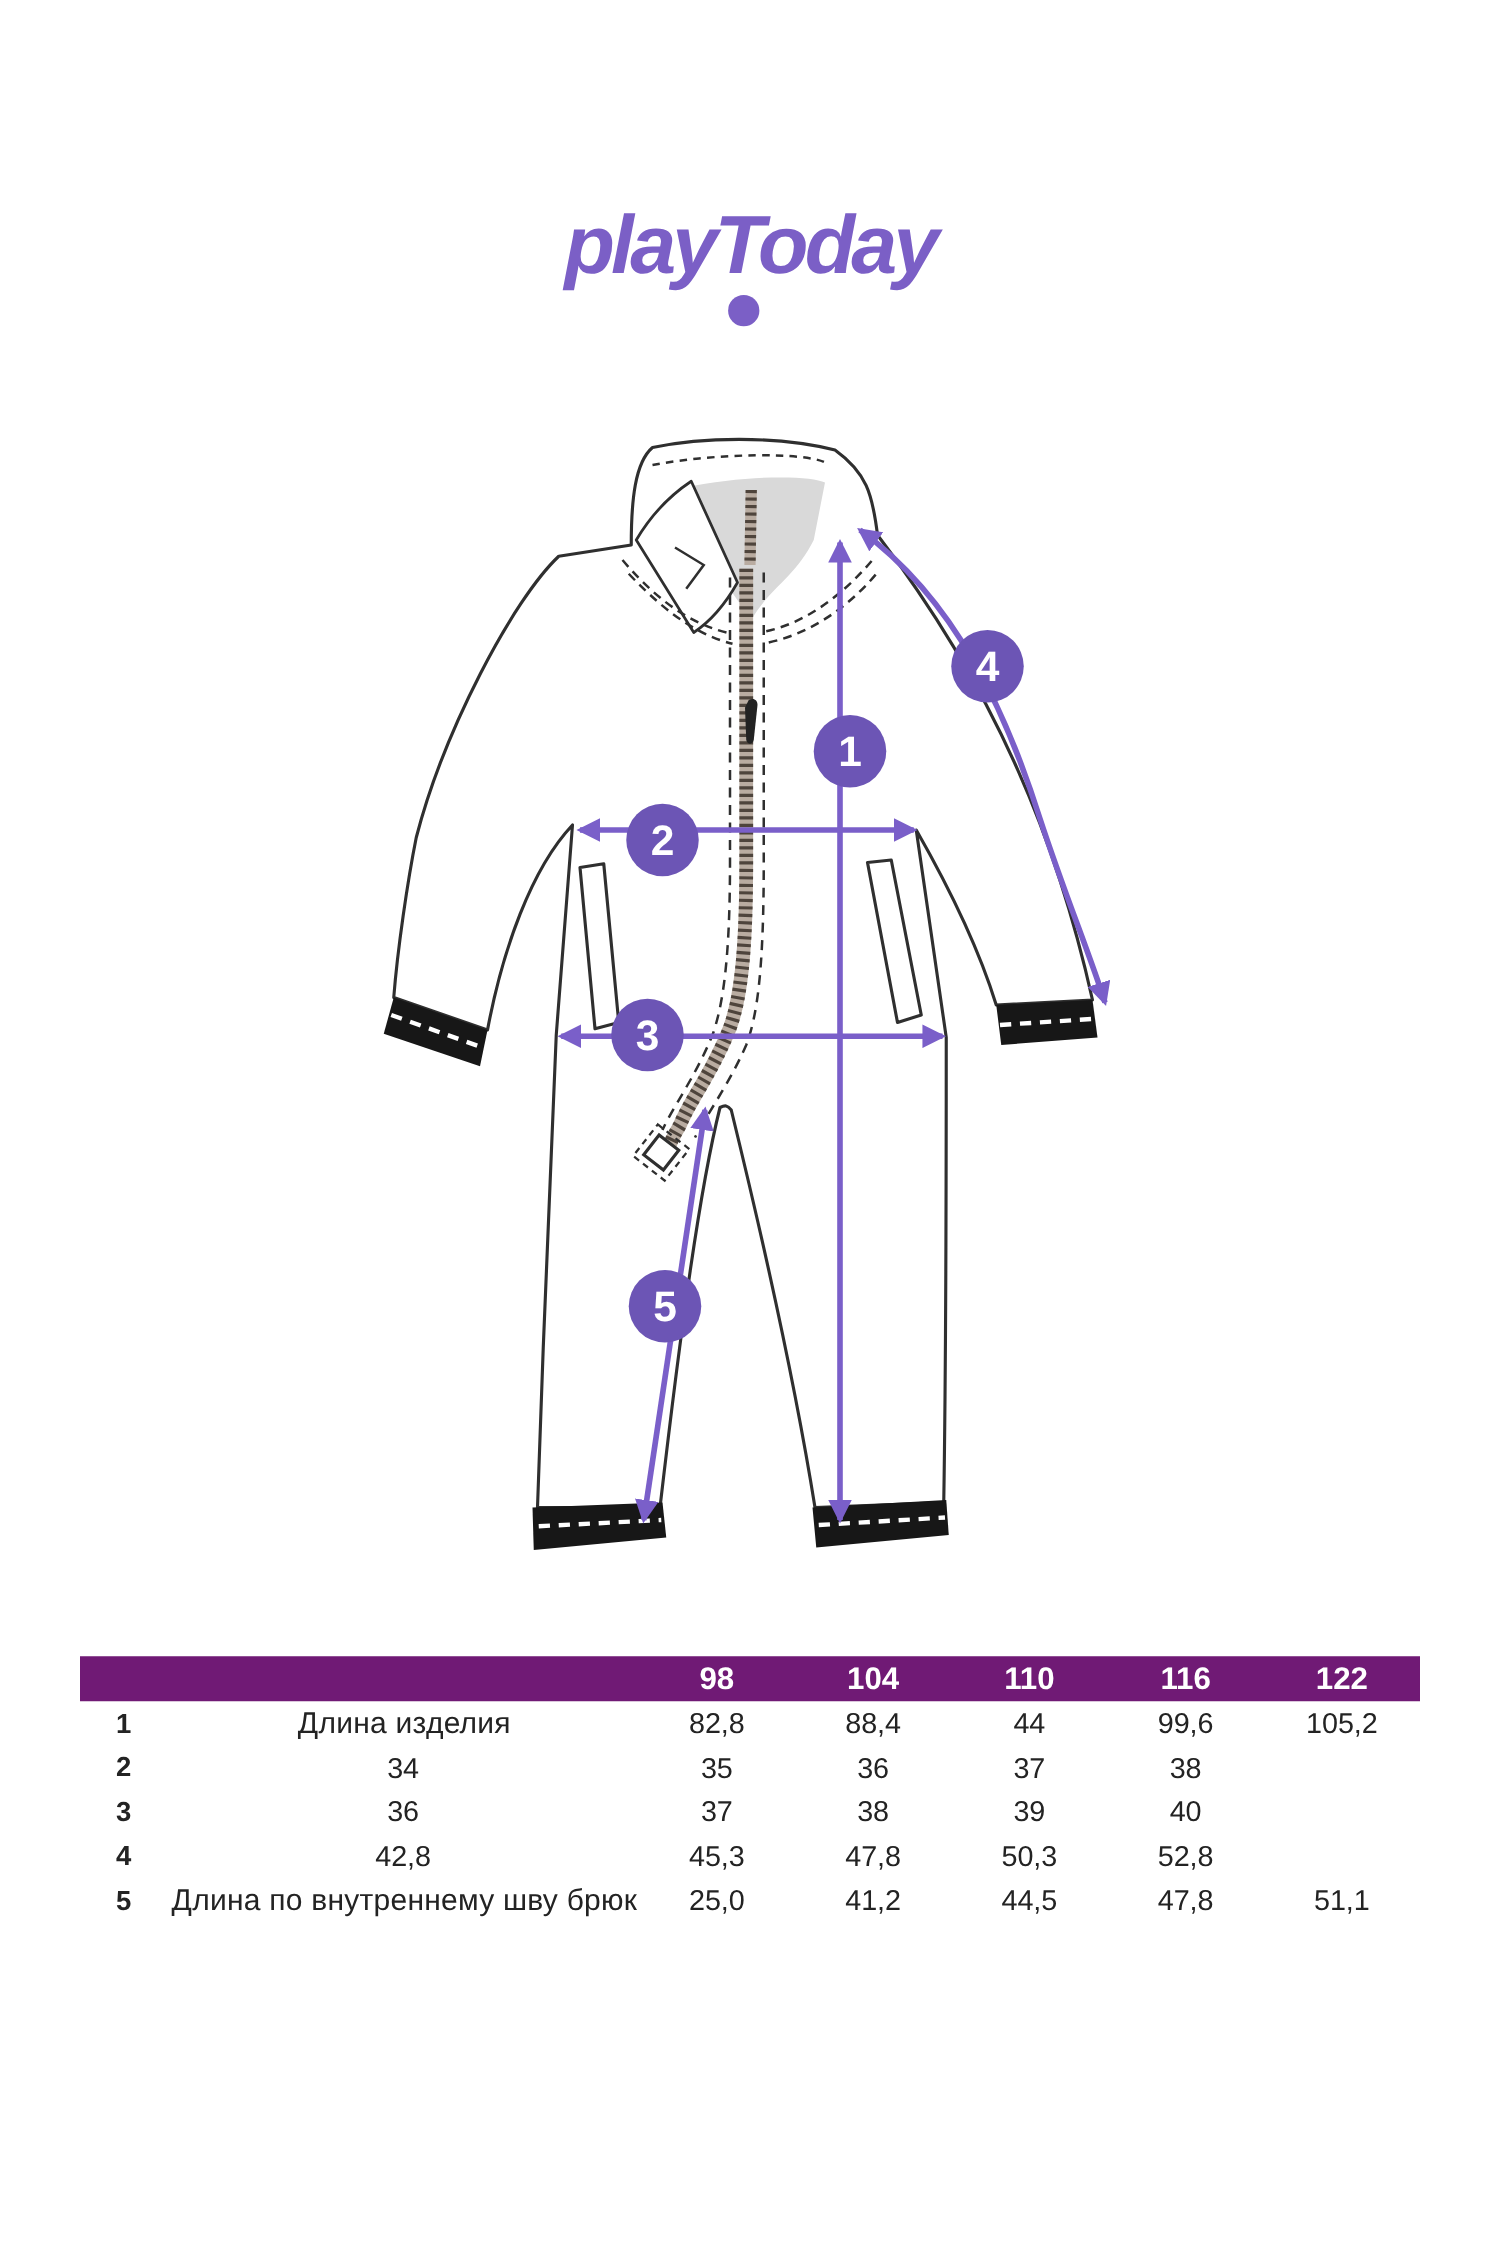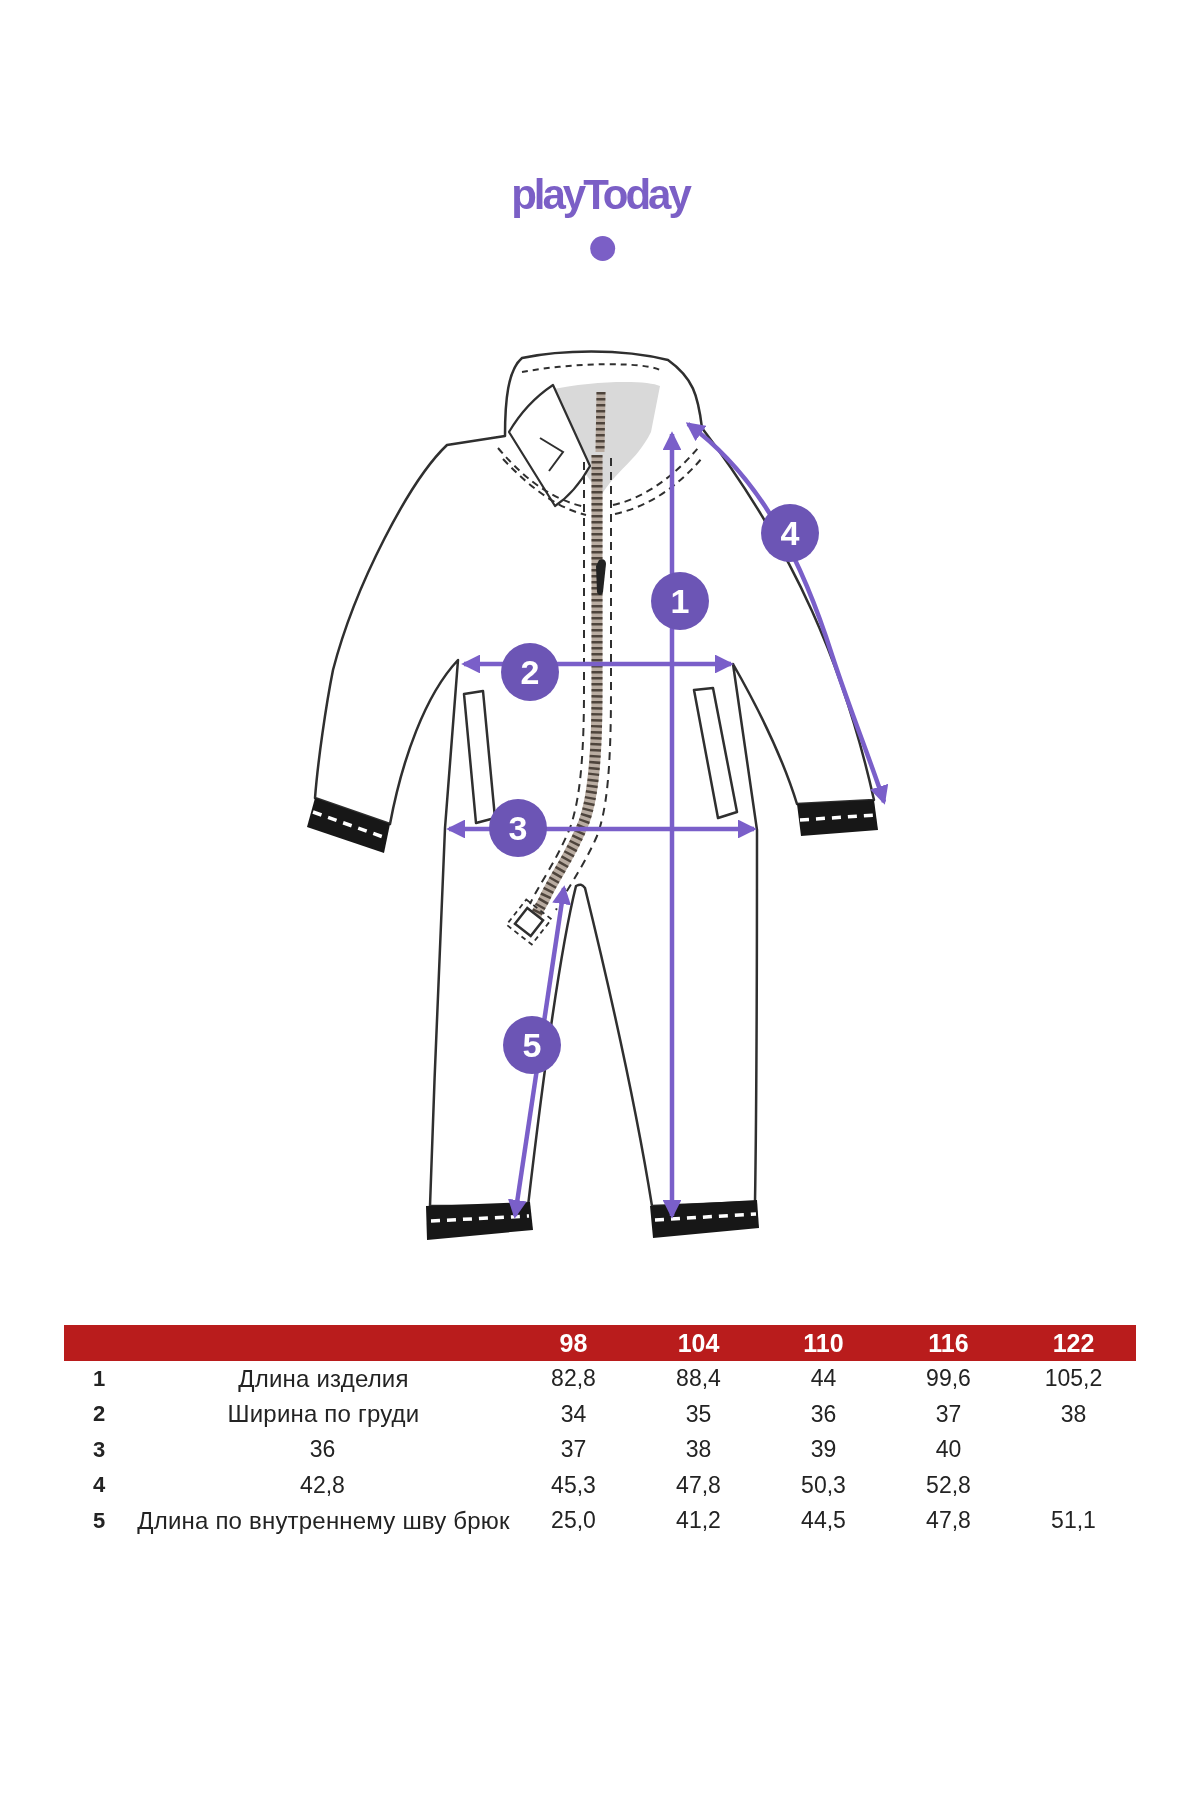--- a/index.html
+++ b/index.html
@@ -1,32 +1,32 @@
 <!DOCTYPE html>
 <html><head>
 <meta charset="utf-8">
 <style>
   html,body{margin:0;padding:0;background:#fff;}
   .page{position:relative;width:1200px;height:1800px;background:#ffffff;overflow:hidden;
         font-family:"Liberation Sans",sans-serif;}
 
   
   .logo{position:absolute;top:160px;left:50%;transform:translateX(-50%);
-        font-weight:bold;font-size:42px;letter-spacing:-3px;color:#7B5FC6;
-        white-space:nowrap;line-height:70px;}
+        font-weight:bold;font-size:66px;letter-spacing:-3px;color:#7B5FC6;
+        white-space:nowrap;line-height:70px;font-style:italic;}
   .logo-dot{position:absolute;left:44.2%;top:76px;width:25px;height:25px;
         border-radius:50%;background:#7B5FC6;}
 
   
   .diagram{position:absolute;left:250px;top:280px;width:700px;height:1030px;}
 
   
   .size-table{position:absolute;left:64px;top:1325px;width:1072px;color:#232323;}
   .trow,.thead{display:grid;grid-template-columns:70px 377px repeat(5,125px);align-items:center;}
-  .thead{height:36px;background:#b91c1c;color:#ffffff;font-weight:bold;font-size:25px;}
+  .thead{height:36px;background:#701a75;color:#ffffff;font-weight:bold;font-size:25px;}
   .trow{height:35.5px;font-size:23px;}
   .cell{white-space:nowrap;}
   .cell.num{text-align:center;font-weight:bold;font-size:22px;}
   .cell.label{text-align:center;padding-left:2px;font-size:24px;letter-spacing:0.2px;}
   .cell.val{text-align:center;}
 </style>
 </head>
 <body>
 
 <div class="page">
@@ -146,21 +146,20 @@
       <div class="cell label">Длина изделия</div>
       <div class="cell val">82,8</div>
       <div class="cell val">88,4</div>
       <div class="cell val">44</div>
       <div class="cell val">99,6</div>
       <div class="cell val">105,2</div>
     </div>
 
     <div class="trow">
       <div class="cell num">2</div>
-      <div class="cell label">Ширина по груди</div>
       <div class="cell val">34</div>
       <div class="cell val">35</div>
       <div class="cell val">36</div>
       <div class="cell val">37</div>
       <div class="cell val">38</div>
     </div>
 
     <div class="trow">
       <div class="cell num">3</div>
       <div class="cell val">36</div>

